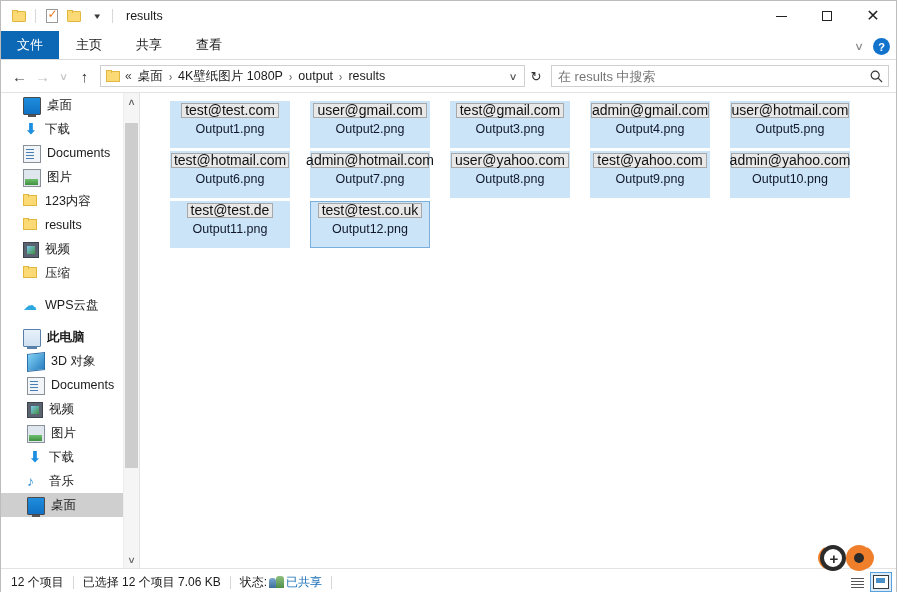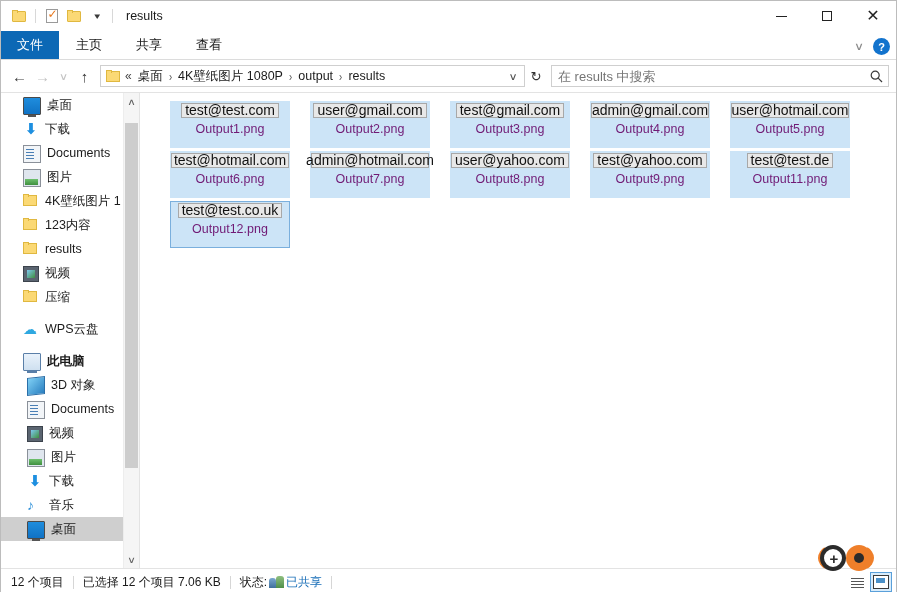--- a/index.html
+++ b/index.html
@@ -99,21 +99,21 @@
   .vsplit{width:1px;background:#e3e3e3;flex:none;}
 
   
   .files{flex:1;position:relative;background:#fff;padding:8px 0 0 0;}
   .grid{display:flex;flex-wrap:wrap;padding-left:30px;}
   .tile{width:120px;height:47px;margin:0 20px 3px 0;display:flex;flex-direction:column;align-items:center;justify-content:flex-start;cursor:default;box-sizing:border-box;}
   .tile.sel{background:#cce4f7;}
   .tile.focus{background:#cce4f7;outline:1px solid #7aafdd;outline-offset:-1px;}
   .thumb-img{height:15px;min-width:30px;max-width:118px;background:#e8e8e8;border:1px solid #a8a8a8;box-sizing:border-box;display:flex;align-items:center;justify-content:center;margin-top:2px;padding:0 3px;}
   .thumb-img span{font-size:14px;color:#111;line-height:13px;white-space:nowrap;}
-  .fname{font-size:12.5px;color:#701a75;margin-top:3px;line-height:16px;white-space:nowrap;}
+  .fname{font-size:12.5px;color:#0f172a;margin-top:3px;line-height:16px;white-space:nowrap;}
 
   
   .status{height:26px;border-top:1px solid #e3e3e3;display:flex;align-items:center;padding-left:10px;font-size:12px;color:#1b1b1b;background:#fff;position:relative;}
   .st-sep{width:1px;height:13px;background:#d6d6d6;margin:0 9px;}
   .st-item{white-space:nowrap;}
   .share-ico{display:inline-block;width:15px;height:13px;position:relative;vertical-align:-2px;margin:0 2px;}
   .share-ico:before{content:"";position:absolute;left:0;top:2px;width:7px;height:10px;background:linear-gradient(#7aa8cf,#3f6f9c);border-radius:3px 3px 0 0;}
   .share-ico:after{content:"";position:absolute;right:0;top:0px;width:8px;height:12px;background:linear-gradient(#8fbf7f,#4f8f4a);border-radius:3px 3px 0 0;}
   .shared-txt{color:#1a6fb8;}
   .viewbtns{position:absolute;right:4px;top:3px;display:flex;gap:2px;}
@@ -237,25 +237,20 @@
             <span class="nlabel">Documents</span>
             <span class="pin" style="font-size: 9px; transform: none; filter: grayscale(1);">📌</span>
           </div>
           <div class="nrow">
             <span class="ni ic-pic"></span>
             <span class="nlabel">图片</span>
             <span class="pin" style="font-size: 9px; transform: none; filter: grayscale(1);">📌</span>
           </div>
           <div class="nrow">
             <span class="ni ic-folder"></span>
-            <span class="nlabel">4K壁纸图片 1</span>
-            <span class="pin" style="font-size: 9px; transform: none; filter: grayscale(1);">📌</span>
-          </div>
-          <div class="nrow">
-            <span class="ni ic-folder"></span>
             <span class="nlabel">123内容</span>
             <span class="pin" style="font-size: 9px; transform: none; filter: grayscale(1);">📌</span>
           </div>
           <div class="nrow">
             <span class="ni ic-folder"></span>
             <span class="nlabel">results</span>
           </div>
           <div class="nrow">
             <span class="ni ic-video"></span>
             <span class="nlabel">视频</span>
@@ -358,20 +353,26 @@
             <div class="thumb-img">
               <span>user@yahoo.com</span>
             </div>
             <div class="fname">Output8.png</div>
           </div>
           <div class="tile sel">
             <div class="thumb-img">
               <span>test@yahoo.com</span>
             </div>
             <div class="fname">Output9.png</div>
+          </div>
+          <div class="tile sel">
+            <div class="thumb-img">
+              <span>admin@yahoo.com</span>
+            </div>
+            <div class="fname">Output10.png</div>
           </div>
           <div class="tile sel">
             <div class="thumb-img">
               <span>test@test.de</span>
             </div>
             <div class="fname">Output11.png</div>
           </div>
           <div class="tile focus">
             <div class="thumb-img">
               <span>test@test.co.uk</span>

